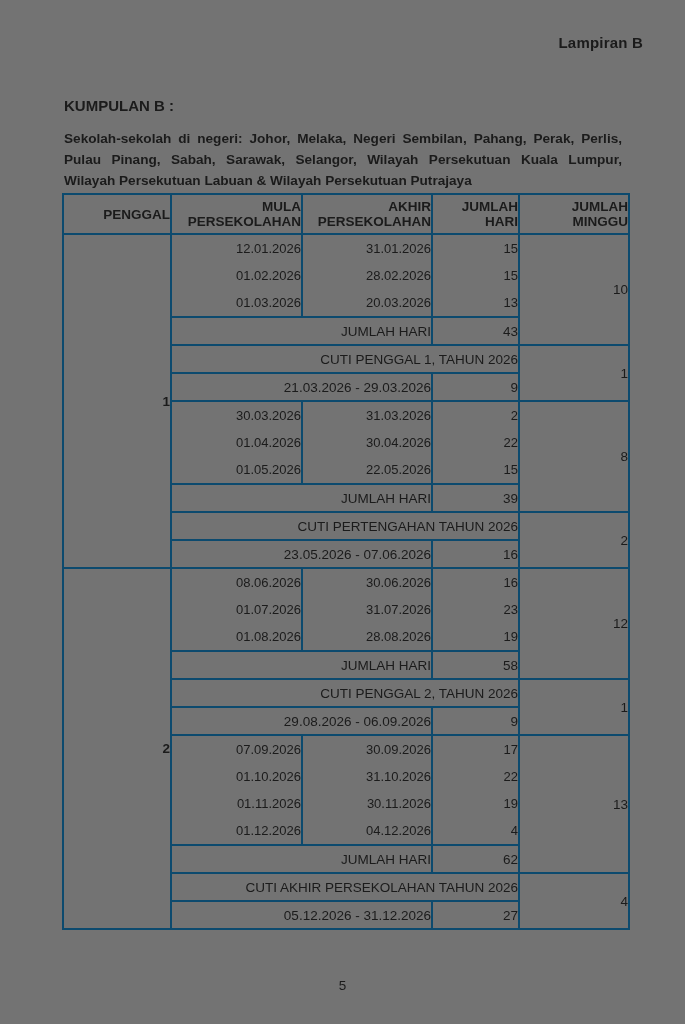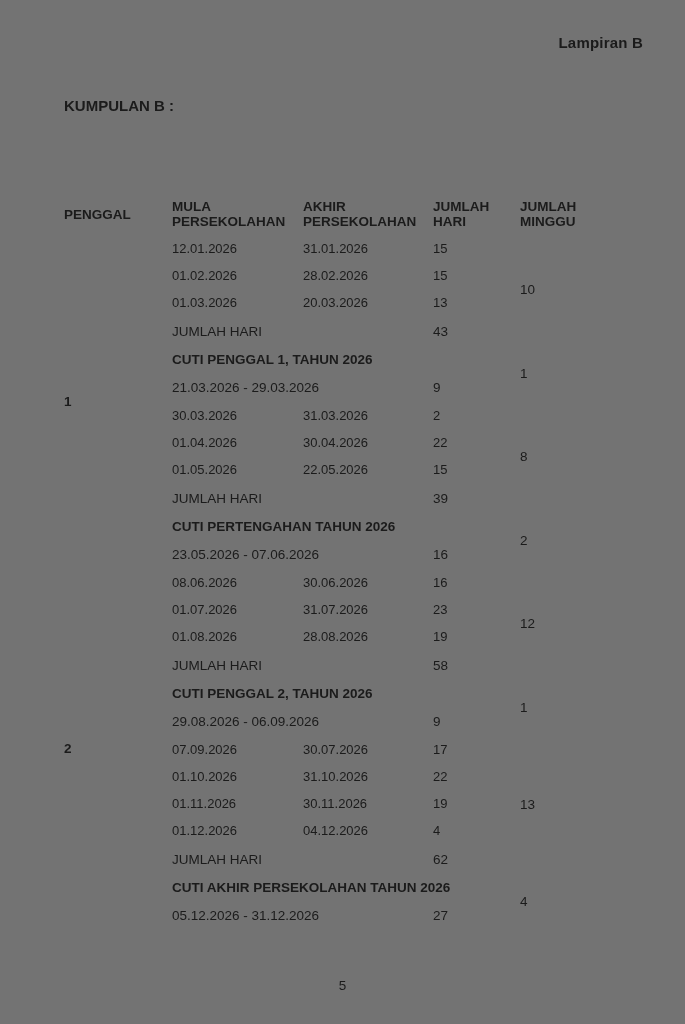--- a/index.html
+++ b/index.html
@@ -46,22 +46,22 @@
     line-height: 21px;
     text-align: justify;
   }
   table.calendar {
     position: absolute;
     top: 193px; left: 62px;
     border-collapse: collapse;
     table-layout: fixed;
   }
   table.calendar td, table.calendar th {
-    border: 2px solid #737373;
-    text-align: left;
+    border: 2px solid #0c4a6e;
+    text-align: right;
     vertical-align: middle;
     padding: 0;
     font-size: 13.5px;
   }
   th.hdr {
     height: 40px;
     font-weight: bold;
     font-size: 13px;
     line-height: 15px;
     padding: 2px;
@@ -72,39 +72,40 @@
   }
   td.group-cell div {
     line-height: 27px;
     font-size: 13px;
   }
   td.group-cell.g3 { height: 82px; }
   td.group-cell.g4 { height: 108px; }
   tr.small-row td { height: 28px; }
   td.subtotal-label { font-size: 13.5px; }
   td.holiday-title {
-    font-weight: bold;
+    font-weight: normal;
     font-size: 13.5px;
   }
   td.minggu-cell { font-size: 14px; }
   .page-number {
     position: absolute;
     top: 978px; left: 0;
     width: 685px;
     text-align: center;
     font-size: 13.5px;
   }
 </style>
 </head>
 <body>
 
 <div class="page">
 
   <div class="corner-label">Lampiran B</div>
   <div class="group-label">KUMPULAN B :</div>
+  <div class="description">Sekolah-sekolah di negeri: Johor, Melaka, Negeri Sembilan, Pahang, Perak, Perlis, Pulau Pinang, Sabah, Sarawak, Selangor, Wilayah Persekutuan Kuala Lumpur, Wilayah Persekutuan Labuan &amp; Wilayah Persekutuan Putrajaya</div>
 
   <table class="calendar">
     <colgroup>
       <col style="width:108px">
       <col style="width:131px">
       <col style="width:130px">
       <col style="width:87px">
       <col style="width:110px">
     </colgroup>
     <thead>
@@ -212,21 +213,21 @@
         <td>9</td>
       </tr>
       <tr>
         <td class="group-cell g4">
           <div>07.09.2026</div>
           <div>01.10.2026</div>
           <div>01.11.2026</div>
           <div>01.12.2026</div>
         </td>
         <td class="group-cell g4">
-          <div>30.07.2026</div>
+          <div>30.09.2026</div>
           <div>31.10.2026</div>
           <div>30.11.2026</div>
           <div>04.12.2026</div>
         </td>
         <td class="group-cell g4">
           <div>17</div>
           <div>22</div>
           <div>19</div>
           <div>4</div>
         </td>

